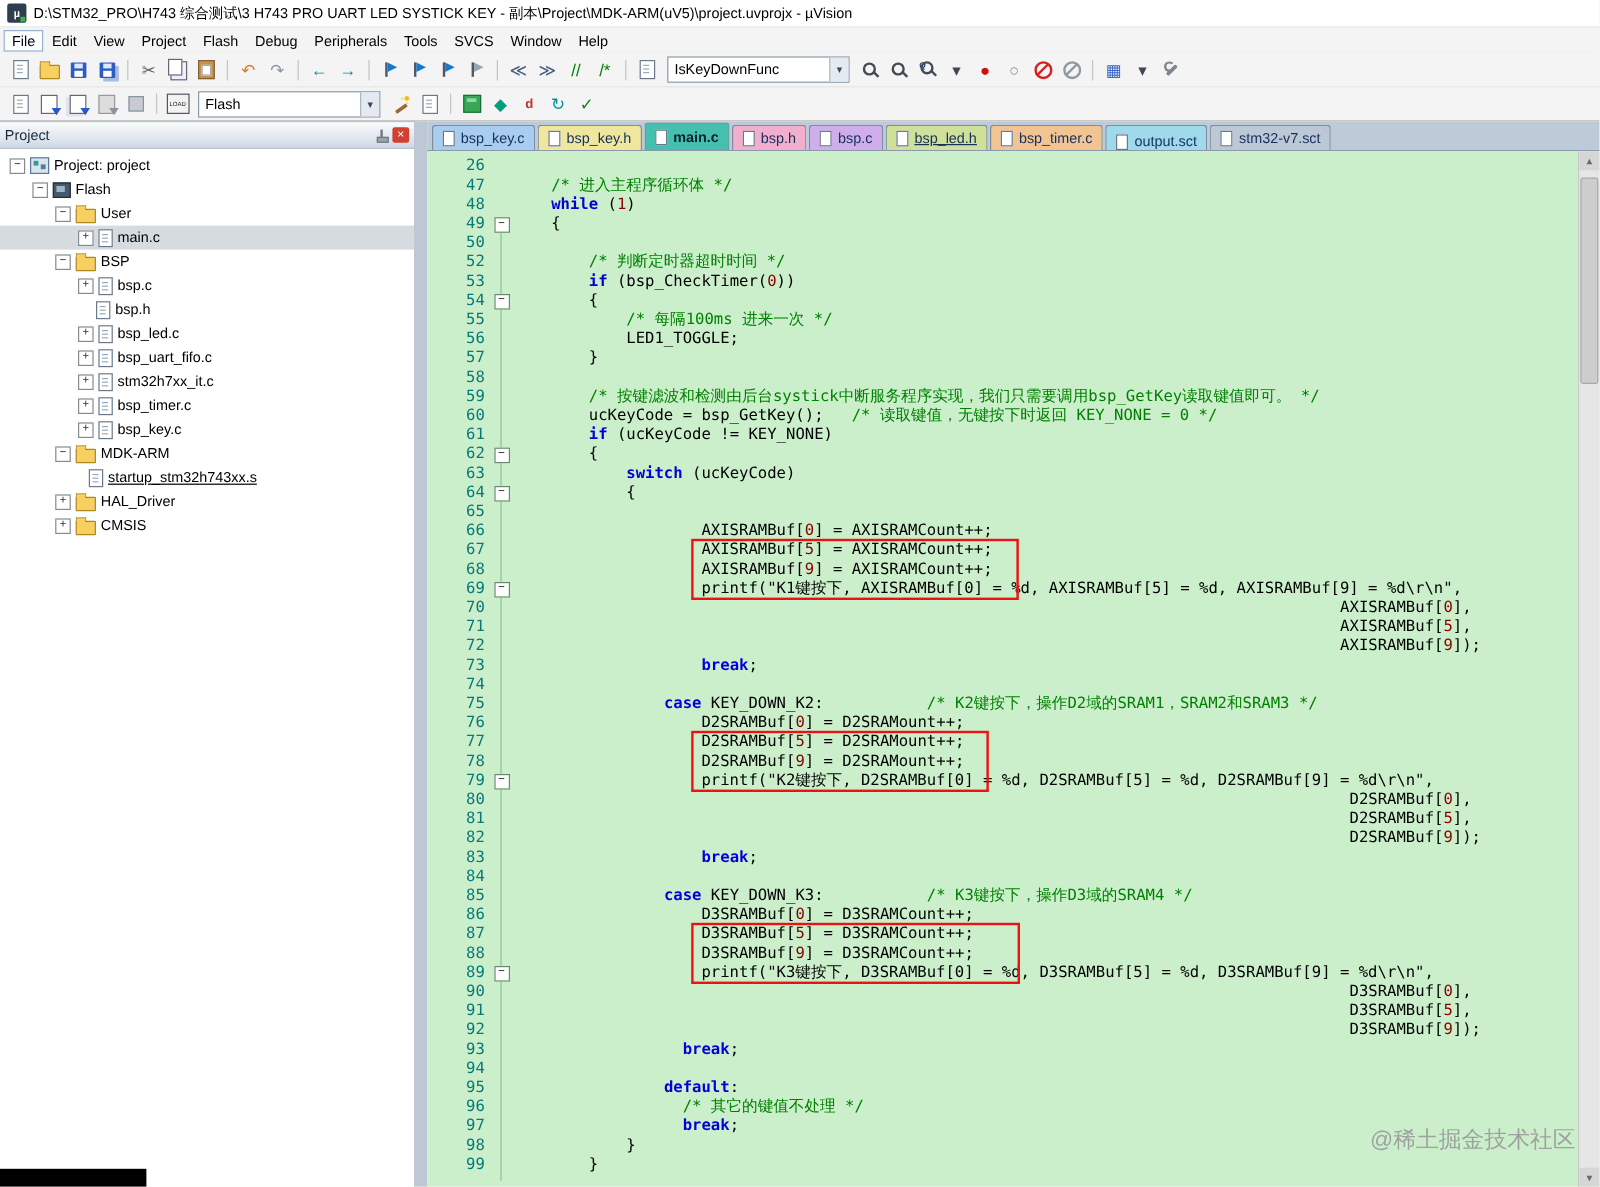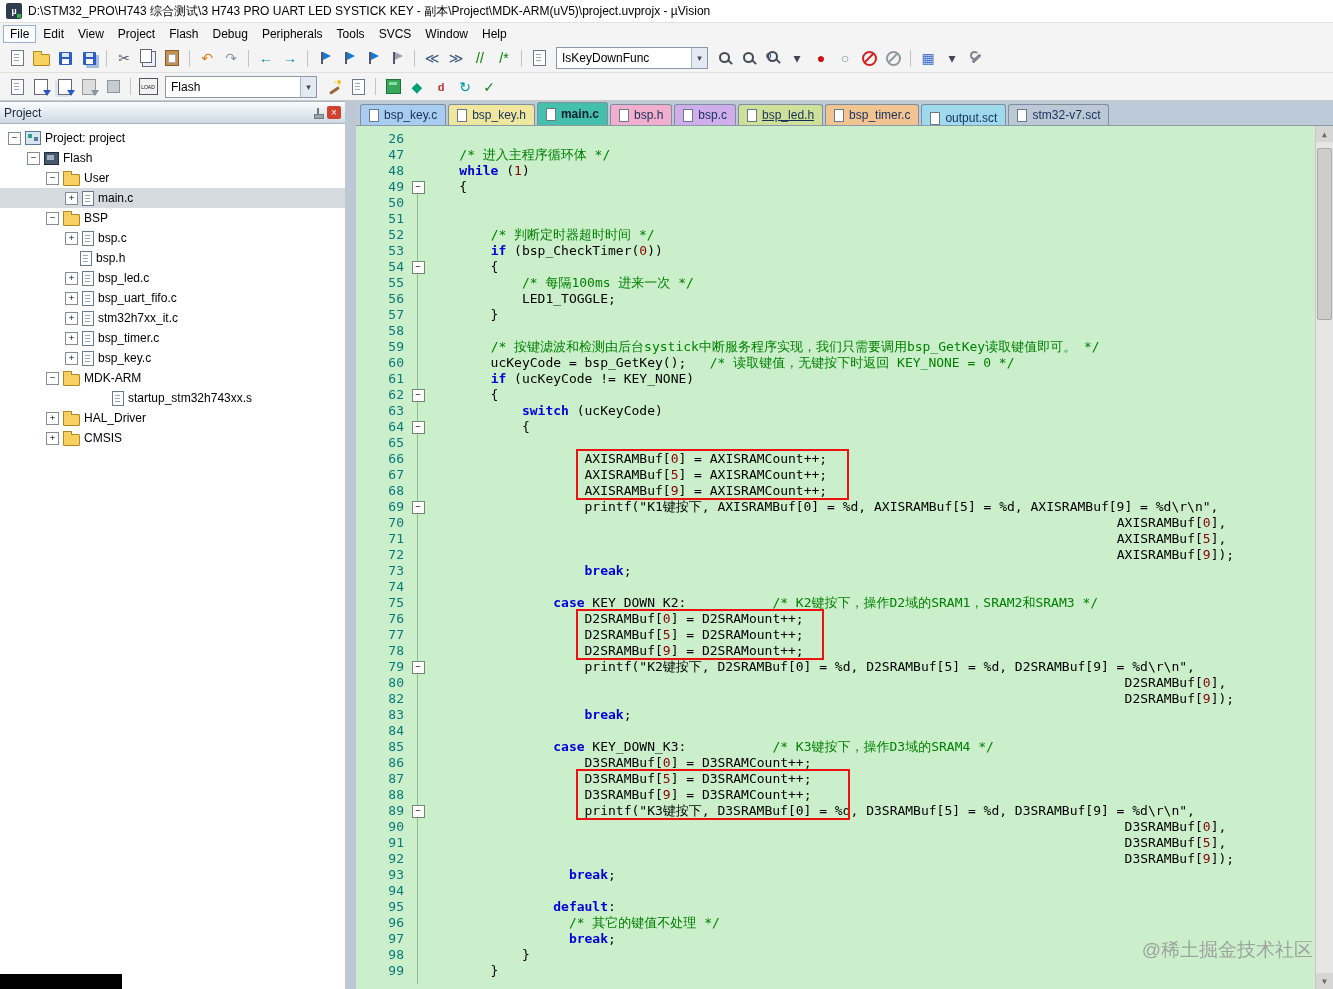--- a/index.html
+++ b/index.html
@@ -371,21 +371,21 @@
       <div class="trow" style="padding-left: 65px;">
         <span class="exp">+</span>
         <span class="s-page"></span>
         <span>bsp_key.c</span>
       </div>
       <div class="trow" style="padding-left: 46px;">
         <span class="exp">−</span>
         <span class="s-folder"></span>
         <span>MDK-ARM</span>
       </div>
-      <div class="trow" style="padding-left: 97px;">
+      <div class="trow" style="padding-left: 59px; text-decoration: underline;">
         <span style="width: 11px; flex: 0 0 auto;"></span>
         <span class="s-page"></span>
         <span>startup_stm32h743xx.s</span>
       </div>
       <div class="trow" style="padding-left: 46px;">
         <span class="exp">+</span>
         <span class="s-folder"></span>
         <span>HAL_Driver</span>
       </div>
       <div class="trow" style="padding-left: 46px;">
@@ -464,25 +464,20 @@
       <span class="fm">
         <span class="foldbox">−</span>
       </span>
       <span class="ct"><span class="tok-p">    {</span></span>
     </div>
     <div class="cl">
       <span class="ln">50</span>
       <span class="fm"></span>
     </div>
     <div class="cl">
-      <span class="ln">51</span>
-      <span class="fm"></span>
-      <span class="ct"></span>
-    </div>
-    <div class="cl">
       <span class="ln">52</span>
       <span class="fm"></span>
       <span class="ct"><span class="tok-p">        </span><span class="tok-c">/* 判断定时器超时时间 */</span></span>
     </div>
     <div class="cl">
       <span class="ln">53</span>
       <span class="fm"></span>
       <span class="ct"><span class="tok-p">        </span><span class="tok-k">if</span><span class="tok-p"> (bsp_CheckTimer(</span><span class="tok-n">0</span><span class="tok-p">))</span></span>
     </div>
     <div class="cl">
@@ -621,20 +616,25 @@
       <span class="ln">79</span>
       <span class="fm">
         <span class="foldbox">−</span>
       </span>
       <span class="ct"><span class="tok-p">                    printf("K2键按下, D2SRAMBuf[0] = %d, D2SRAMBuf[5] = %d, D2SRAMBuf[9] = %d\r\n",</span></span>
     </div>
     <div class="cl">
       <span class="ln">80</span>
       <span class="fm"></span>
       <span class="ct"><span>                                                                                         </span><span class="tok-p">D2SRAMBuf[</span><span class="tok-n">0</span><span class="tok-p">],</span></span>
+    </div>
+    <div class="cl">
+      <span class="ln">81</span>
+      <span class="fm"></span>
+      <span class="ct"><span>                                                                                         </span><span class="tok-p">D2SRAMBuf[</span><span class="tok-n">5</span><span class="tok-p">],</span></span>
     </div>
     <div class="cl">
       <span class="ln">82</span>
       <span class="fm"></span>
       <span class="ct"><span>                                                                                         </span><span class="tok-p">D2SRAMBuf[</span><span class="tok-n">9</span><span class="tok-p">]);</span></span>
     </div>
     <div class="cl">
       <span class="ln">83</span>
       <span class="fm"></span>
       <span class="ct"><span class="tok-p">                    </span><span class="tok-k">break</span><span class="tok-p">;</span></span>

